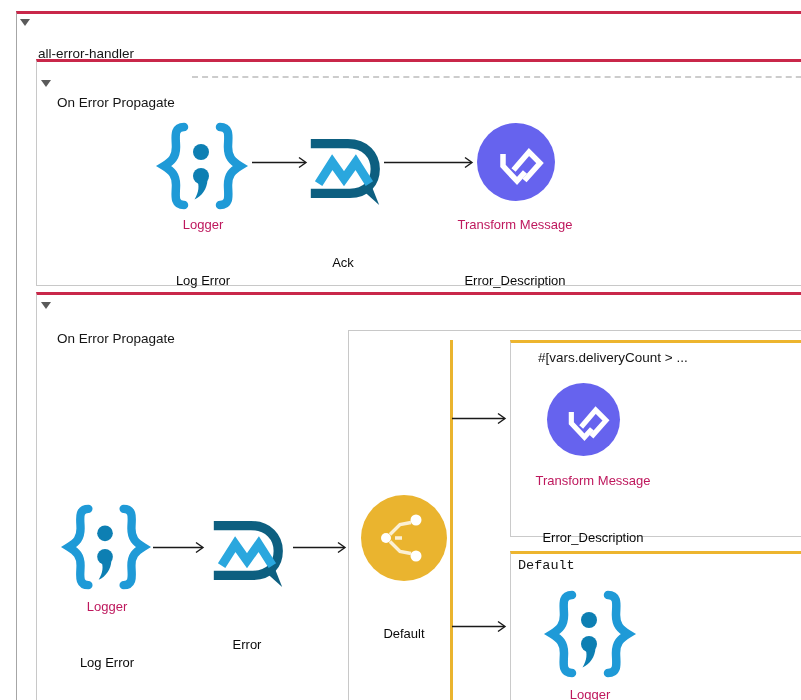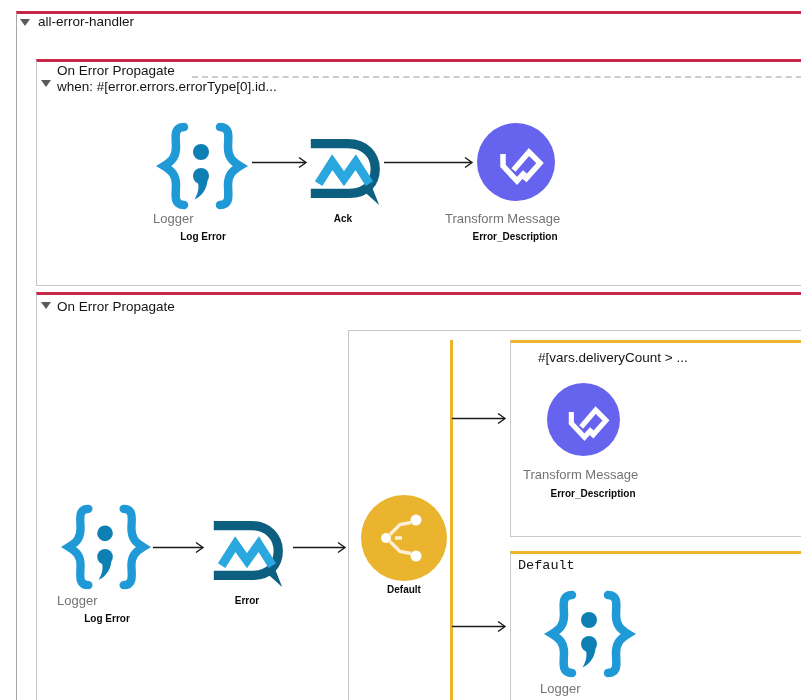--- a/index.html
+++ b/index.html
@@ -23,45 +23,44 @@
   }
   .branch-box {
     position:absolute; background:#ffffff;
     border:1px solid #cacaca; border-top:3px solid #edb52f;
   }
   .tri {
     position:absolute; width:0; height:0;
     border-left:5.5px solid transparent; border-right:5.5px solid transparent;
     border-top:7px solid #5a5a5a; cursor:pointer;
   }
-  .title { position:absolute; font-size:13.5px; line-height:16px; color:#151515; white-space:nowrap; }
+  .title { position:absolute; font-size:13.5px; line-height:16px; color:#151515; white-space:nowrap;margin-top:32px; }
   .cond  { position:absolute; font-size:13.5px; line-height:16px; color:#151515; white-space:nowrap; }
-  .type-label { position:absolute; font-size:13px; line-height:15px; color:#737373; text-align:left; white-space:nowrap; }
-  .name-label { position:absolute; font-size:10px; line-height:16px; color:#0a0a0a; font-weight:700; text-align:center; white-space:nowrap; }
+  .type-label { position:absolute; font-size:13px; line-height:15px; color:#be185d; text-align:center; white-space:nowrap;margin-top:6px; }
+  .name-label { position:absolute; font-size:13px; line-height:16px; color:#0a0a0a; font-weight:400; text-align:center; white-space:nowrap;margin-top:44px; }
   .dashes { position:absolute; height:0; border-top:2px dashed #cccccc; }
   .vline-yellow { position:absolute; width:3px; background:#eab42f; }
   .icon { position:absolute; }
   svg { display:block; overflow:visible; }
 </style>
 </head>
 <body>
 
 <div id="canvas">
 
   <div class="outer-scope" style="left:16px; top:11px; width:1000px; height:1000px;"></div>
 
   <div class="tri" style="left:20px; top:19px;"></div>
   <div class="title" style="left:38px; top:14px;">all-error-handler</div>
 
   <div class="scope" style="left:36px; top:59px; width:1000px; height:227px;"></div>
 
   <div class="tri" style="left:41px; top:80px;"></div>
   <div class="title" style="left:57px; top:63px;">On Error Propagate</div>
   <div class="dashes" style="left:192px; top:76px; width:640px;"></div>
-  <div class="cond" style="left:57px; top:79px;">when: #[error.errors.errorType[0].id...</div>
 
   <div class="icon" style="left:156px; top:120px;">
     <svg width="92" height="92" viewBox="0 0 92 92">
       <path d="M 28 7 C 17 7 20 18 20 27 C 20 37 16 41 8 46 C 16 51 20 55 20 65 C 20 74 17 85 28 85" fill="none" stroke="#1F9AD7" stroke-width="8.5" stroke-linecap="round"></path>
       <path d="M 64 7 C 75 7 72 18 72 27 C 72 37 76 41 84 46 C 76 51 72 55 72 65 C 72 74 75 85 64 85" fill="none" stroke="#1F9AD7" stroke-width="8.5" stroke-linecap="round"></path>
       <circle cx="45" cy="32" r="8" fill="#0D7FB3"></circle>
       <circle cx="45" cy="56" r="8" fill="#0D7FB3"></circle>
       <path d="M 51.5 60 C 51 69 46 76 38.5 79.5 C 43 72 43.5 65 41 60.5 Z" fill="#0D7FB3"></path>
     </svg>
   </div>

